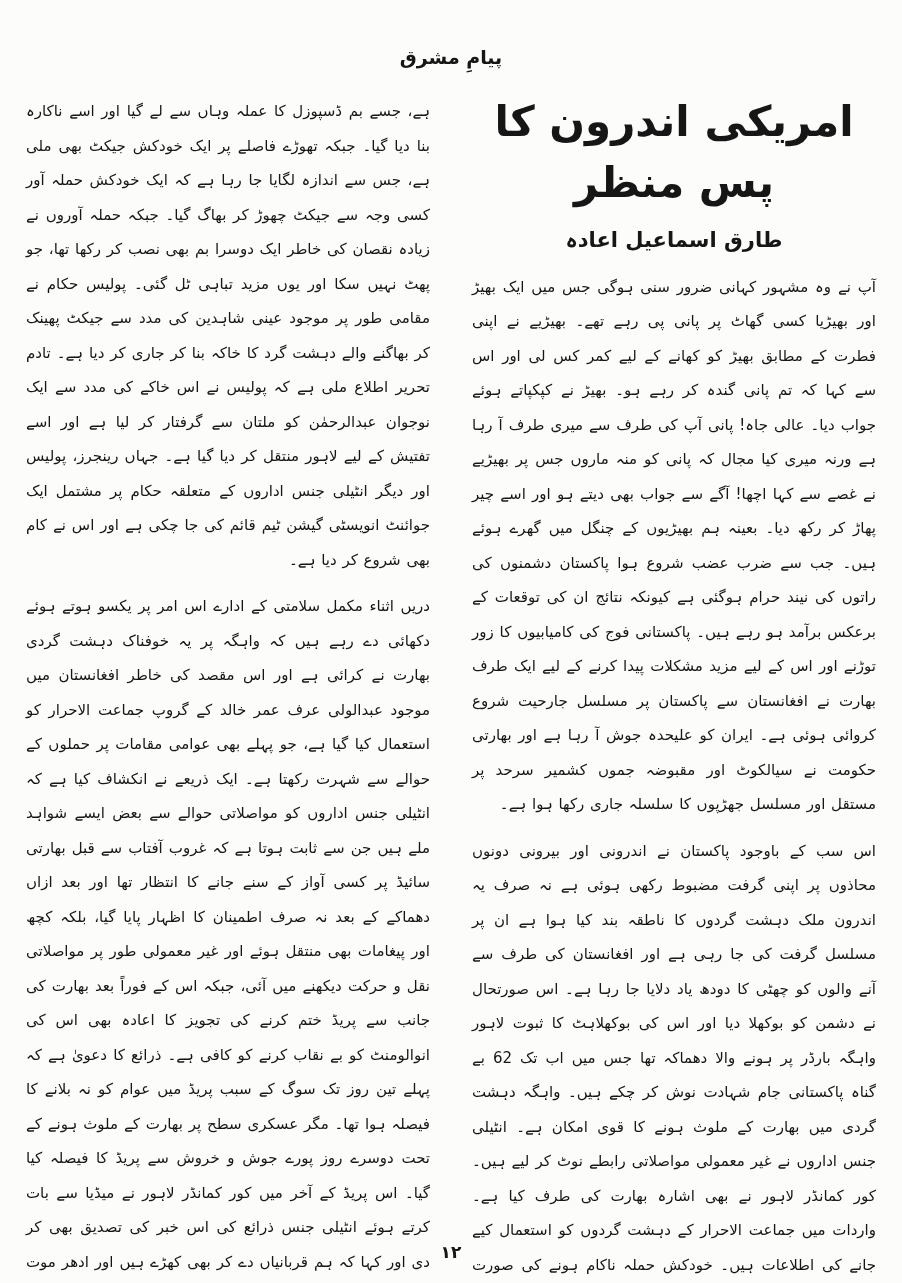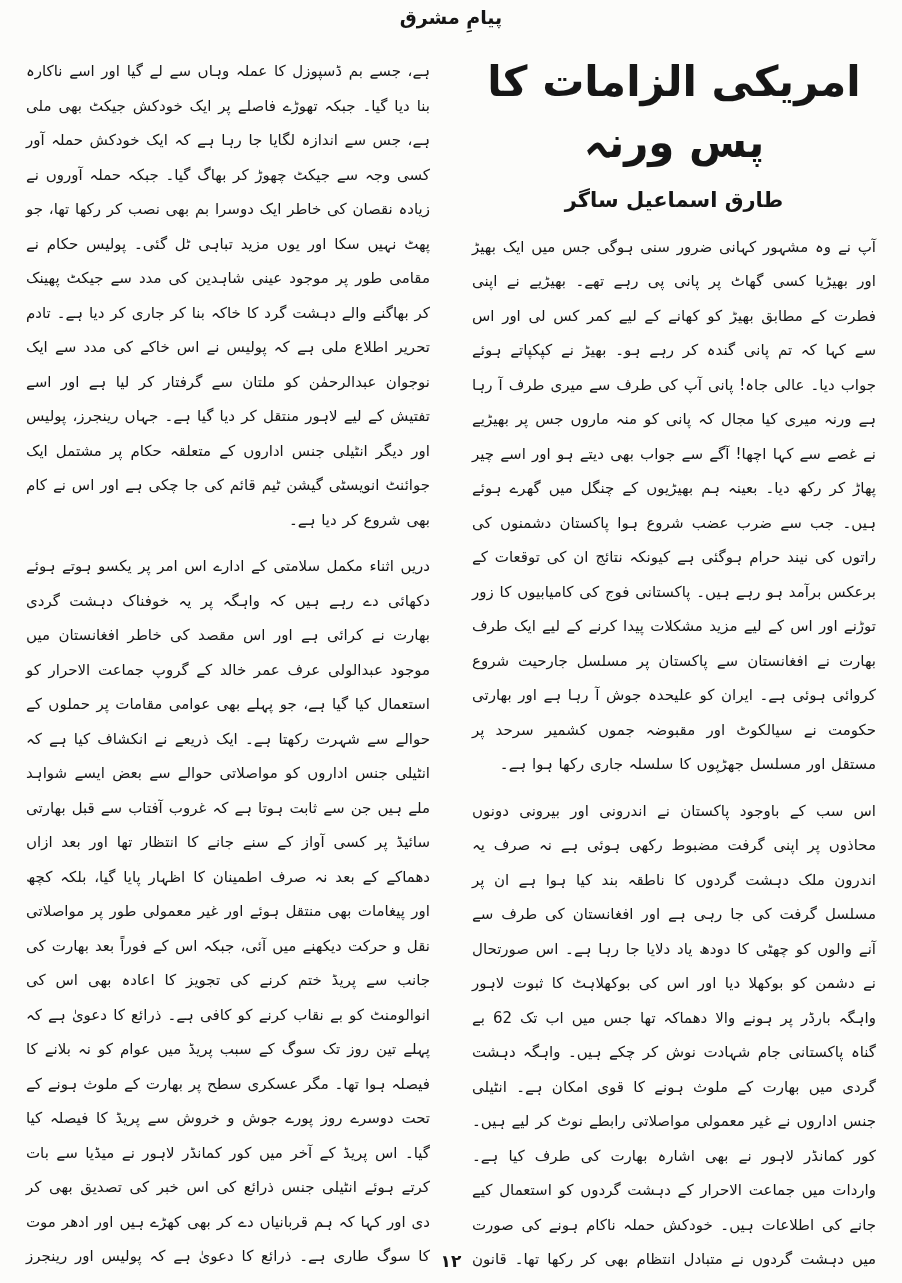--- a/index.html
+++ b/index.html
@@ -13,20 +13,21 @@
     direction:rtl;
     overflow:hidden;
     box-sizing:border-box;
   }
   .masthead{
     text-align:center;
     font-size:19px;
     font-weight:bold;
     padding-top:6px;
     letter-spacing:1px;
+    margin-top:40px;
   }
   .columns{
     display:flex;
     gap:18px;
     padding:10px 14px 0 14px;
     box-sizing:border-box;
   }
   .col{
     flex:1 1 0;
     min-width:0;
@@ -55,40 +56,40 @@
     word-spacing:1px;
   }
   .body-text p + p{
     margin-top:2px;
   }
   .left-col .body-text{
     padding-top:4px;
   }
   .page-number{
     position:absolute;
-    bottom:12px;
+    bottom:21px;
     left:0;right:0;
     text-align:center;
     font-size:17px;
     font-weight:bold;
   }
 </style>
 </head>
 <body>
 
 <div class="page">
 
   <div class="masthead">پیامِ مشرق</div>
 
   <div class="columns">
 
     <section class="col right-col">
       <div class="title-block">
-        <h1 class="article-title">امریکی الزامات کا پس ورنہ</h1>
-        <div class="article-author">طارق اسماعیل ساگر</div>
+        <h1 class="article-title">امریکی اندرون کا پس منظر</h1>
+        <div class="article-author">طارق اسماعیل اعادہ</div>
       </div>
       <div class="body-text">
         <p>آپ نے وہ مشہور کہانی ضرور سنی ہوگی جس میں ایک بھیڑ اور بھیڑیا کسی گھاٹ پر پانی پی رہے تھے۔ بھیڑیے نے اپنی فطرت کے مطابق بھیڑ کو کھانے کے لیے کمر کس لی اور اس سے کہا کہ تم پانی گندہ کر رہے ہو۔ بھیڑ نے کپکپاتے ہوئے جواب دیا۔ عالی جاہ! پانی آپ کی طرف سے میری طرف آ رہا ہے ورنہ میری کیا مجال کہ پانی کو منہ ماروں جس پر بھیڑیے نے غصے سے کہا اچھا! آگے سے جواب بھی دیتے ہو اور اسے چیر پھاڑ کر رکھ دیا۔ بعینہ ہم بھیڑیوں کے چنگل میں گھرے ہوئے ہیں۔ جب سے ضرب عضب شروع ہوا پاکستان دشمنوں کی راتوں کی نیند حرام ہوگئی ہے کیونکہ نتائج ان کی توقعات کے برعکس برآمد ہو رہے ہیں۔ پاکستانی فوج کی کامیابیوں کا زور توڑنے اور اس کے لیے مزید مشکلات پیدا کرنے کے لیے ایک طرف بھارت نے افغانستان سے پاکستان پر مسلسل جارحیت شروع کروائی ہوئی ہے۔ ایران کو علیحدہ جوش آ رہا ہے اور بھارتی حکومت نے سیالکوٹ اور مقبوضہ جموں کشمیر سرحد پر مستقل اور مسلسل جھڑپوں کا سلسلہ جاری رکھا ہوا ہے۔</p>
         <p>اس سب کے باوجود پاکستان نے اندرونی اور بیرونی دونوں محاذوں پر اپنی گرفت مضبوط رکھی ہوئی ہے نہ صرف یہ اندرون ملک دہشت گردوں کا ناطقہ بند کیا ہوا ہے ان پر مسلسل گرفت کی جا رہی ہے اور افغانستان کی طرف سے آنے والوں کو چھٹی کا دودھ یاد دلایا جا رہا ہے۔ اس صورتحال نے دشمن کو بوکھلا دیا اور اس کی بوکھلاہٹ کا ثبوت لاہور واہگہ بارڈر پر ہونے والا دھماکہ تھا جس میں اب تک 62 بے گناہ پاکستانی جام شہادت نوش کر چکے ہیں۔ واہگہ دہشت گردی میں بھارت کے ملوث ہونے کا قوی امکان ہے۔ انٹیلی جنس اداروں نے غیر معمولی مواصلاتی رابطے نوٹ کر لیے ہیں۔ کور کمانڈر لاہور نے بھی اشارہ بھارت کی طرف کیا ہے۔ واردات میں جماعت الاحرار کے دہشت گردوں کو استعمال کیے جانے کی اطلاعات ہیں۔ خودکش حملہ ناکام ہونے کی صورت میں دہشت گردوں نے متبادل انتظام بھی کر رکھا تھا۔ قانون نافذ کرنے والے اداروں نے 20 سے زائد افراد کو حراست میں لے لیا۔</p>
         <p>دستیاب اطلاعات کے مطابق، واہگہ حملے کی ابتدائی تحقیقاتی رپورٹ متعلقہ حکام کو پیش کر دی گئی ہے، جبکہ واہگہ کے قریبی دیہات کا گھیراؤ کر کے بیس سے زائد مشتبہ افراد کو حراست میں لے لیا گیا ہے جبکہ تلاشی کا عمل اب بھی جاری ہے۔ اطلاعات کے مطابق دہشت گردی کے اس خوفناک سانحے کے بعد تلاشی کے دوران چند گز کے فاصلے پر ایک بم بھی ملا</p>
       </div>
     </section>
 
     <section class="col left-col">
       <div class="body-text">

